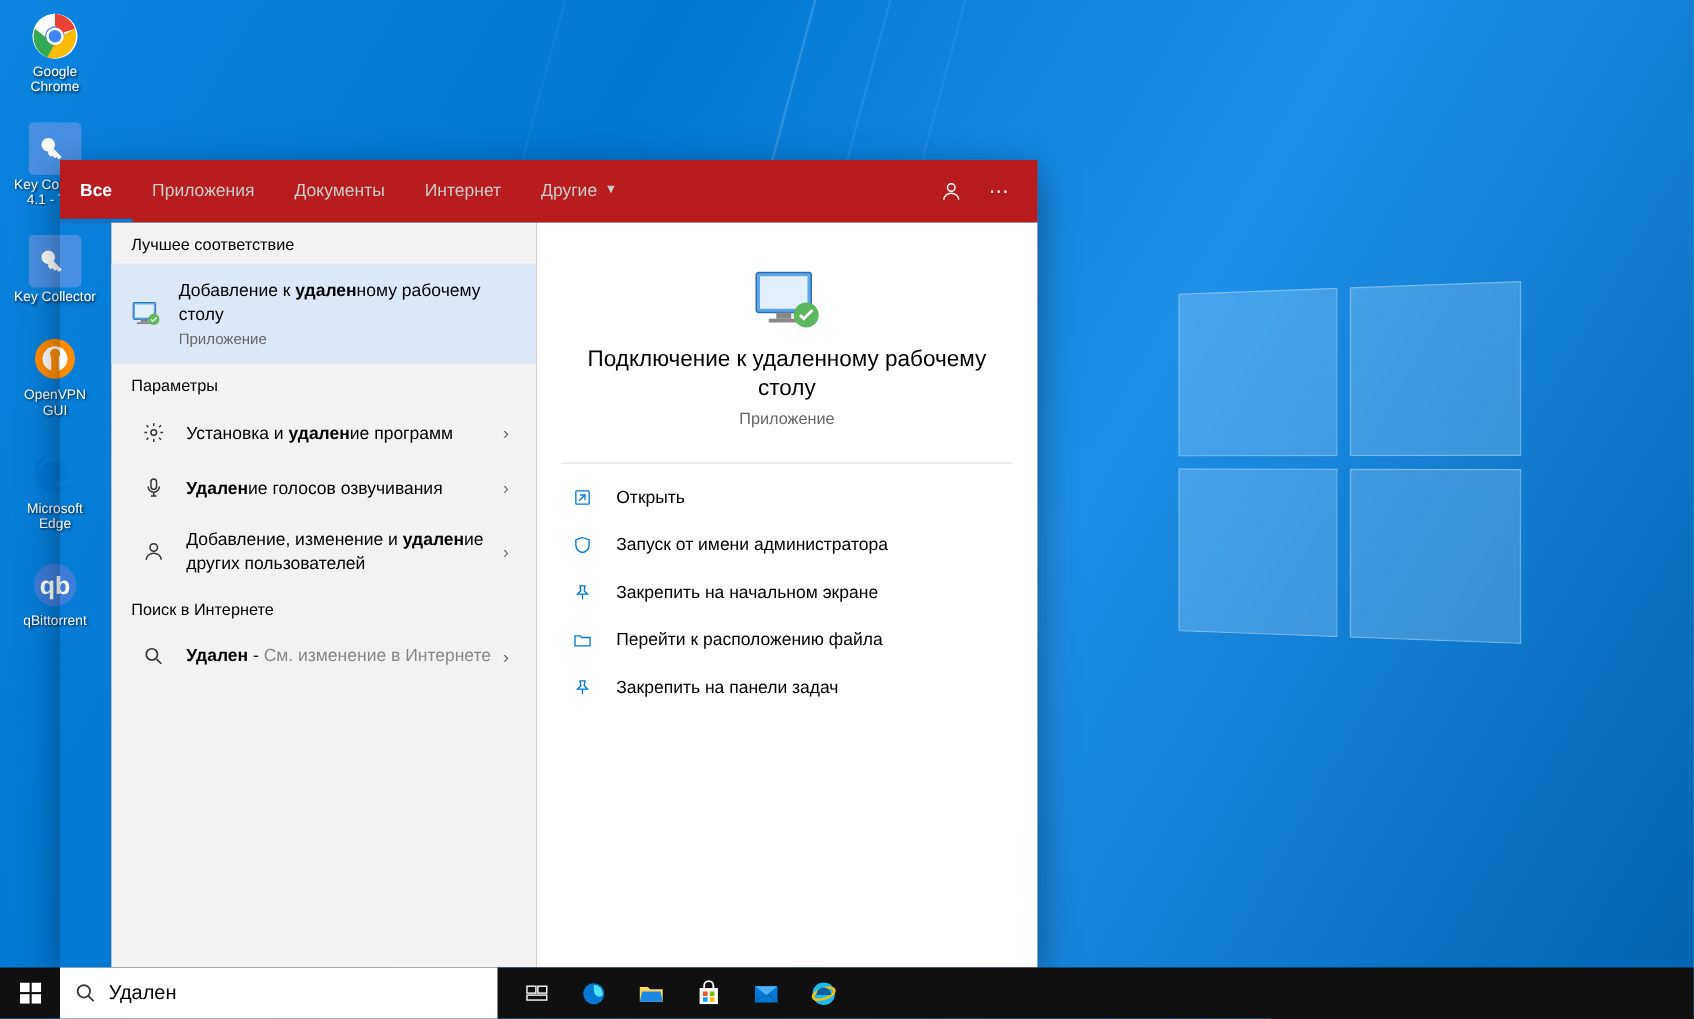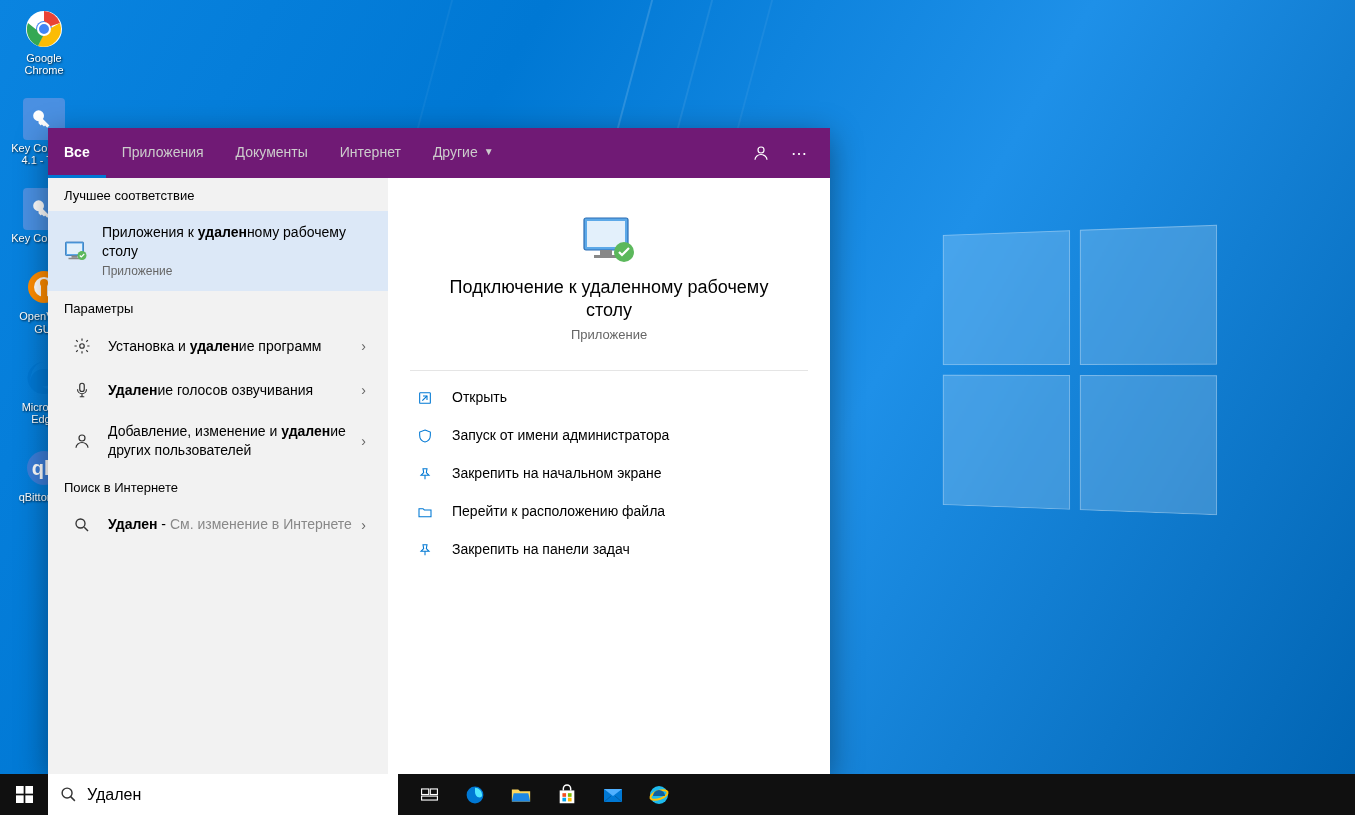--- a/index.html
+++ b/index.html
@@ -12,28 +12,28 @@
 .win-logo > div { background: rgba(255,255,255,0.18); border: 1px solid rgba(255,255,255,0.3); backdrop-filter: blur(2px); }
 
 
 .desktop-icons { position: absolute; top: 8px; left: 8px; display: flex; flex-direction: column; gap: 22px; }
 .d-icon { width: 72px; display: flex; flex-direction: column; align-items: center; cursor: pointer; }
 .d-icon .ico { width: 42px; height: 42px; border-radius: 4px; position: relative; display: flex; align-items: center; justify-content: center; }
 .d-icon .lbl { color: #fff; font-size: 11px; text-align: center; text-shadow: 1px 1px 2px rgba(0,0,0,0.8); margin-top: 2px; line-height: 1.1; }
 
 
 .search-panel { position: absolute; left: 48px; bottom: 41px; width: 782px; height: 646px; display: flex; flex-direction: column; box-shadow: 0 8px 30px rgba(0,0,0,0.4); }
-.sp-tabs { background: #701a75; height: 50px; display: flex; align-items: stretch; padding: 0 12px 0 0; }
+.sp-tabs { background: #b91c1c; height: 50px; display: flex; align-items: stretch; padding: 0 12px 0 0; }
 .sp-tab { color: #ccc; font-size: 14px; padding: 0 16px; display: flex; align-items: center; cursor: pointer; border-bottom: 3px solid transparent; }
 .sp-tab.active { color: #fff; border-bottom-color: #0078d4; font-weight: 600; }
 .sp-tab .chev { margin-left: 6px; font-size: 10px; }
 .sp-spacer { flex: 1; }
 .sp-right-icon { color: #fff; width: 38px; display: flex; align-items: center; justify-content: center; cursor: pointer; font-size: 16px; }
 
-.sp-body { flex: 1; display: flex; background: #000000; }
+.sp-body { flex: 1; display: flex; background: #000000; margin-left: 41px; }
 .sp-left { width: 340px; background: #f2f2f2; overflow: hidden; }
 .sp-right { flex: 1; background: #fff; display: flex; flex-direction: column; align-items: center; }
 
 .sec-header { font-size: 13px; color: #000; padding: 10px 16px 8px; font-weight: 400; }
 .result-item { display: flex; align-items: center; padding: 10px 22px; cursor: pointer; position: relative; }
 .result-item.selected { background: #dce8f7; }
 .result-item .ri-icon { width: 24px; height: 24px; margin-right: 14px; flex-shrink: 0; display: flex; align-items: center; justify-content: center; }
 .result-item .ri-text { flex: 1; font-size: 14px; color: #000; line-height: 1.35; }
 .result-item .ri-sub { font-size: 12px; color: #666; margin-top: 2px; }
 .result-item .ri-arrow { color: #666; font-size: 14px; }
@@ -158,21 +158,21 @@
           <svg width="26" height="26" viewBox="0 0 32 32">
               <rect x="2" y="4" width="24" height="18" rx="1" fill="#5da9e8" stroke="#2a6db3"></rect>
               <rect x="4" y="6" width="20" height="14" fill="#e3f0fb"></rect>
               <rect x="10" y="22" width="8" height="3" fill="#888"></rect>
               <rect x="6" y="25" width="16" height="2" fill="#888"></rect>
               <circle cx="24" cy="22" r="6" fill="#5cb85c"></circle>
               <path d="M21 22l2 2 4-4" stroke="#fff" stroke-width="1.5" fill="none"></path>
             </svg>
         </div>
         <div class="ri-text">
-          <div><span>Приложения к </span><b>удален</b><span>ному рабочему столу</span></div>
+          <div><span>Добавление к </span><b>удален</b><span>ному рабочему столу</span></div>
           <div class="ri-sub">Приложение</div>
         </div>
       </div>
 
       <div class="sec-header">Параметры</div>
 
       <div class="result-item">
         <div class="ri-icon">
             <svg width="18" height="18" viewBox="0 0 24 24" fill="none" stroke="#333" stroke-width="1.6">
               <circle cx="12" cy="12" r="3"></circle>

